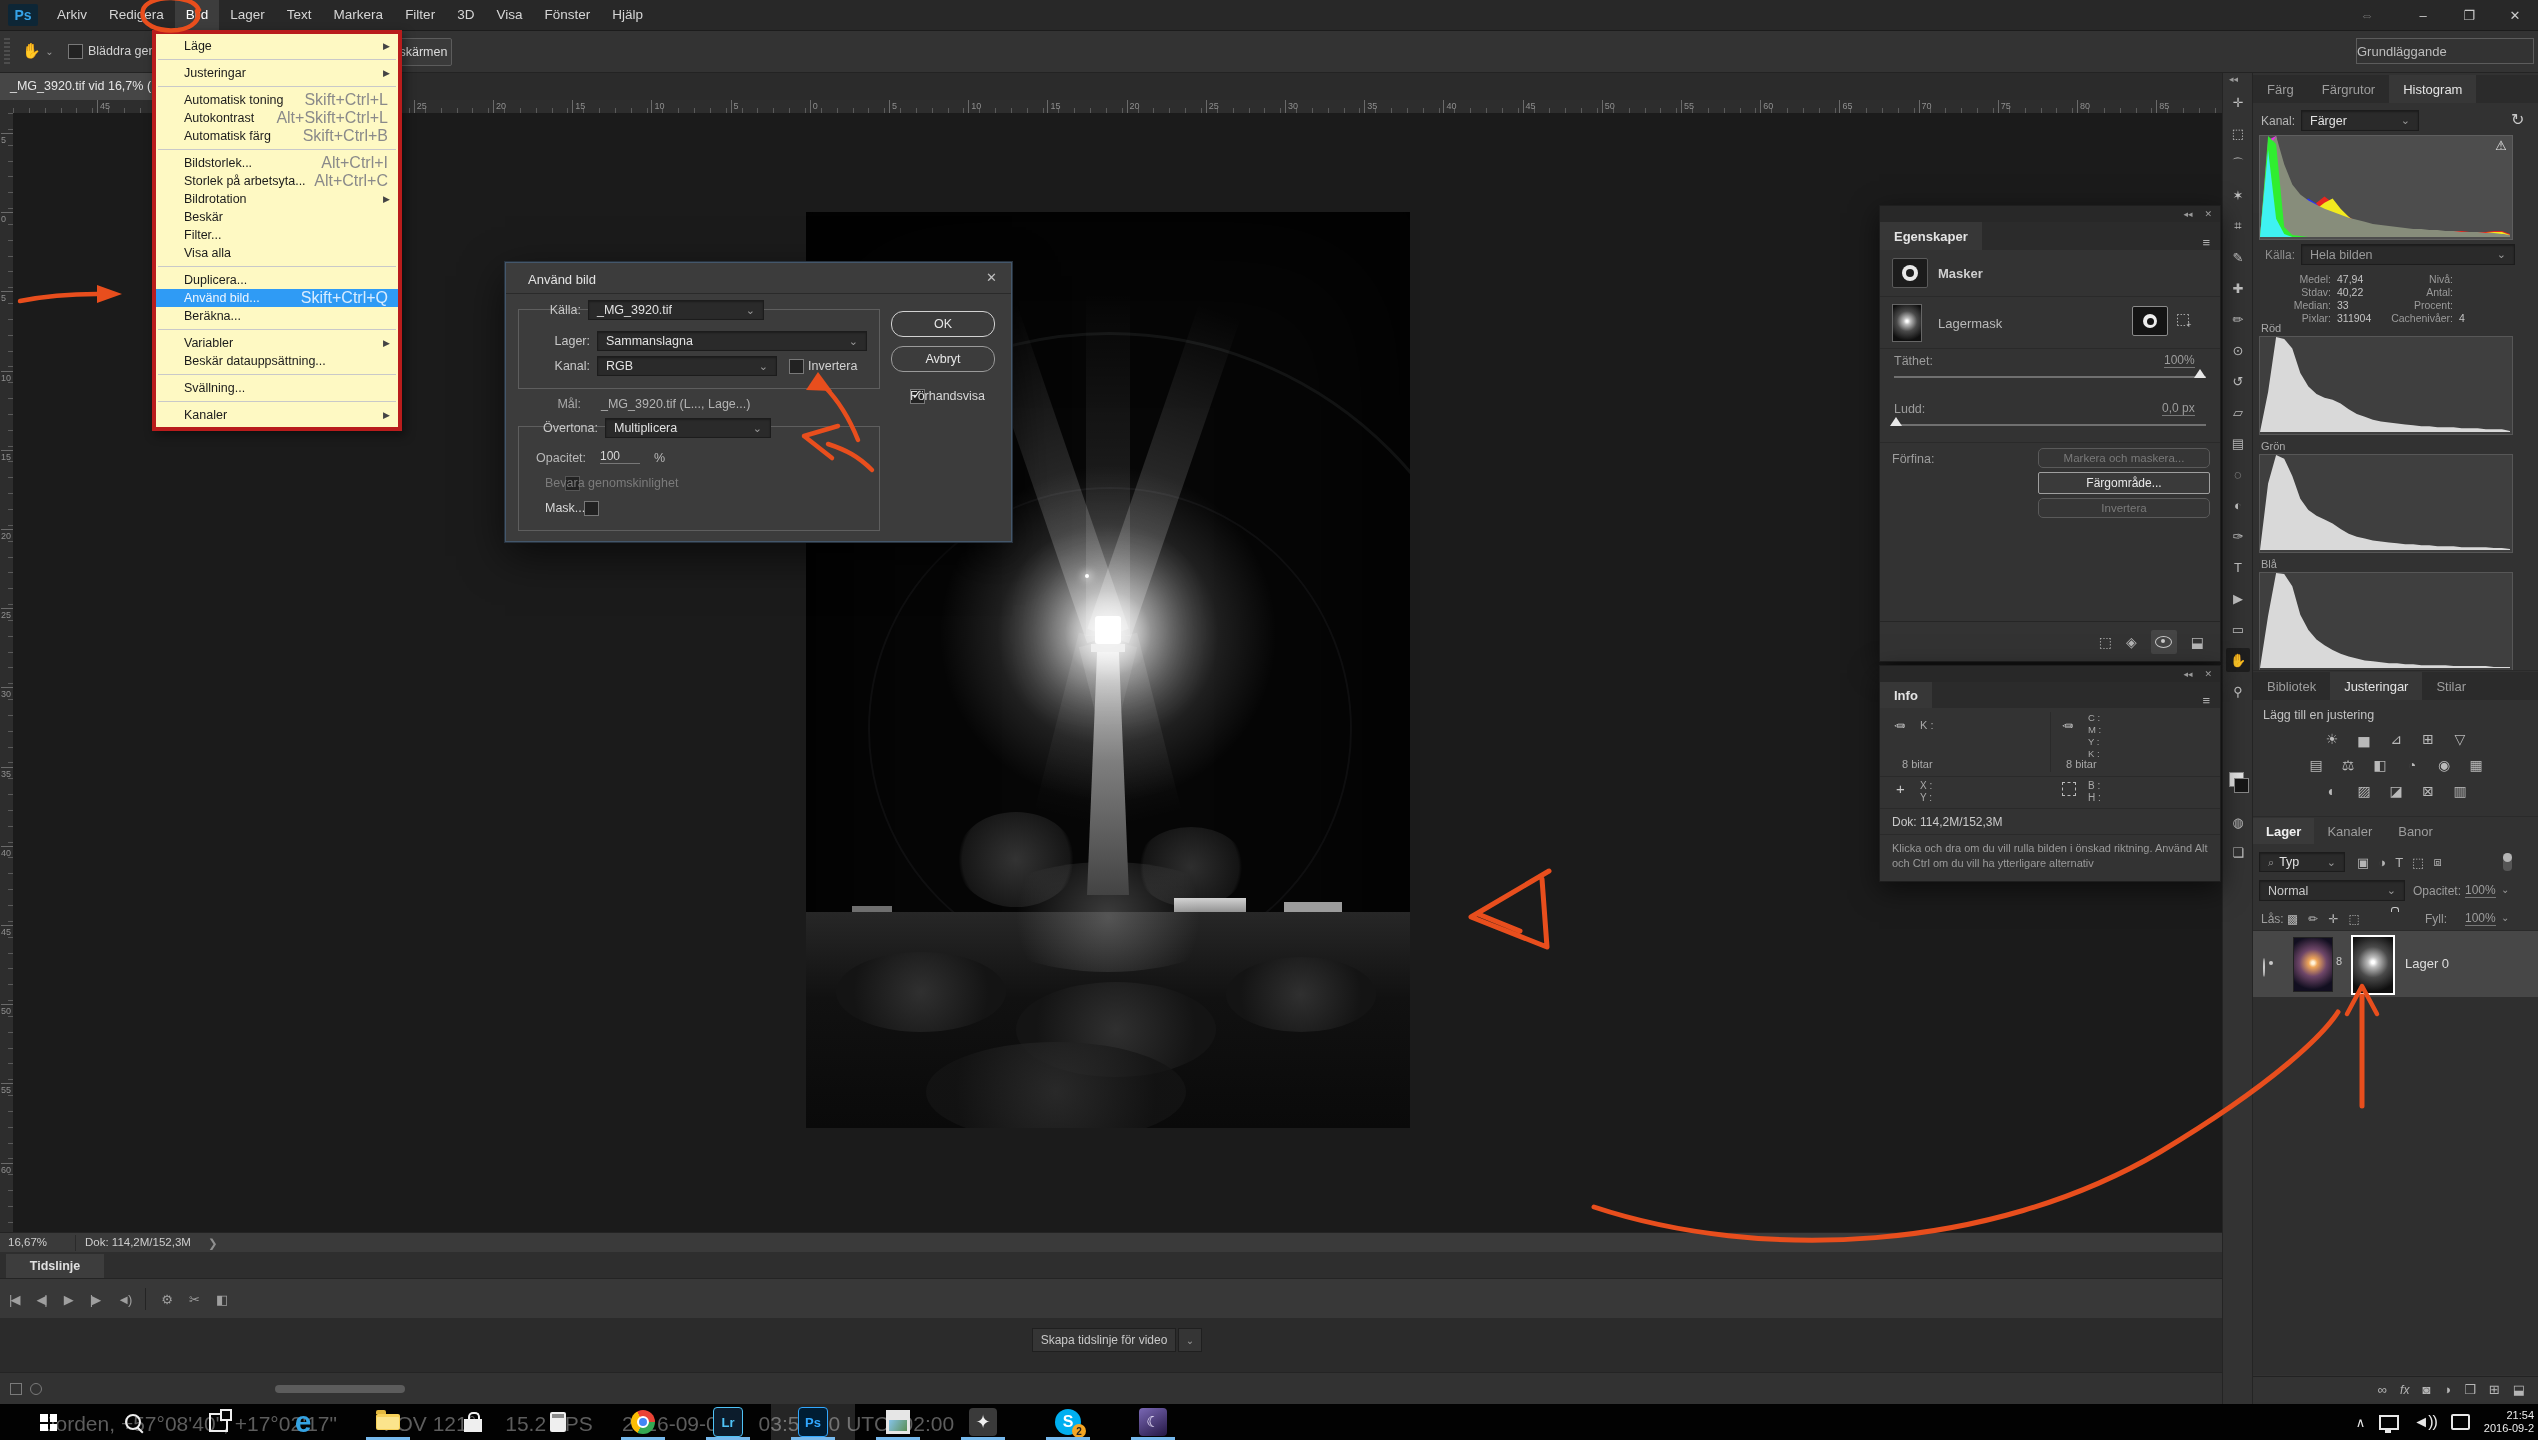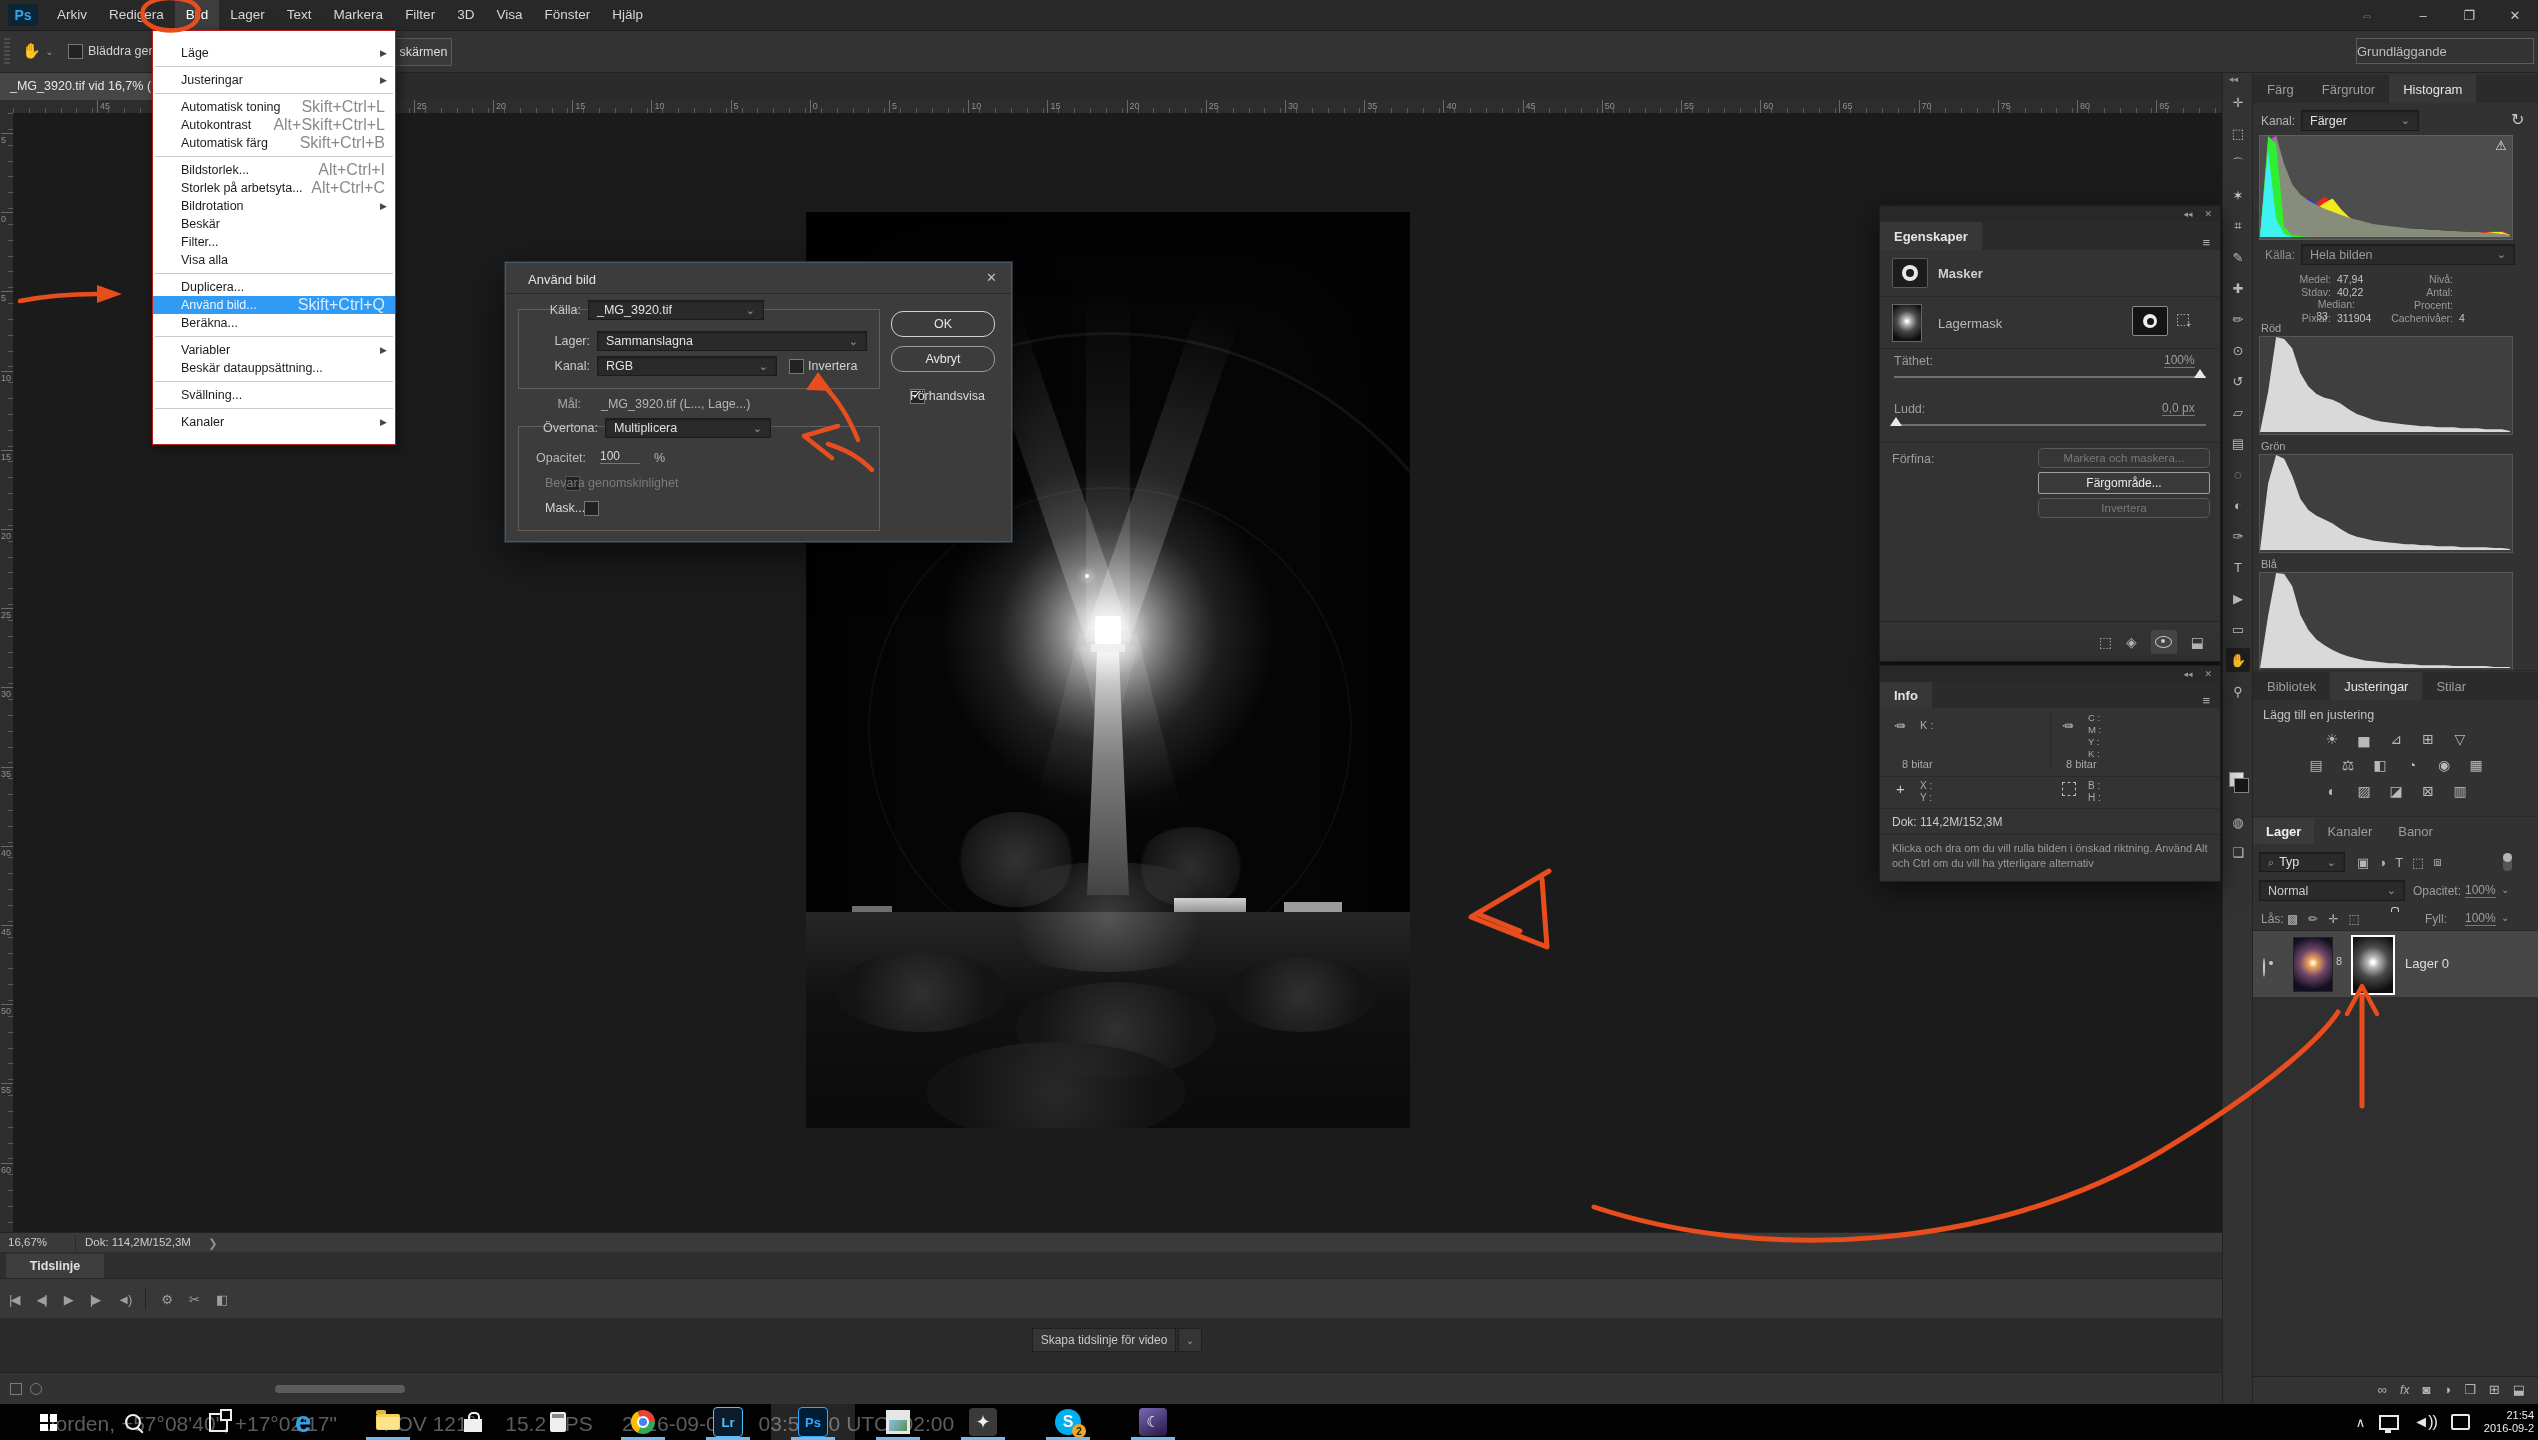--- a/index.html
+++ b/index.html
@@ -72,21 +72,21 @@
   .eye{width:15px;height:10px;border:1.5px solid #c9c9c9;border-radius:50%;position:relative}
   .eye::after{content:"";position:absolute;left:4.5px;top:2px;width:4px;height:4px;border-radius:50%;background:#c9c9c9}
   .thumb-bw{background:radial-gradient(circle at 50% 45%,#fff 4%,#bdbdbd 14%,#4a4a4a 42%,#0f0f0f 80%)}
   .thumb-color{background:radial-gradient(circle at 50% 47%,#fff3da 4%,#efa659 13%,#6e4668 40%,#120f20 78%)}
   
   #dialog{left:505px;top:262px;width:505px;height:278px;background:#3c3c3c;border:1px solid #44576b;box-shadow:0 0 0 1px #27313c,0 14px 40px rgba(0,0,0,.6);z-index:20}
   #dialog .lbl{font-size:12.5px;color:#c9c9c9;text-align:right}
   #dialog .grp{border:1px solid #5e5e5e}
   .pill{border-radius:12px;background:#3c3c3c;font-size:12.5px;color:#e6e6e6;display:flex;align-items:center;justify-content:center}
   
-  #bildmenu{left:152px;top:30px;width:242px;background:#ffffff;border:1px solid #b91c1c;box-shadow:3px 4px 10px rgba(0,0,0,.45);padding:13px 0;z-index:35}
+  #bildmenu{left:152px;top:30px;width:242px;background:#fef9c3;border:4px solid #b91c1c;box-shadow:3px 4px 10px rgba(0,0,0,.45);padding:3px 0;z-index:35}
   .pmi{height:18px;display:flex;align-items:center;padding:0 10px 0 28px;font-size:12.5px;color:#1b1b1b;position:relative}
   .pmi .sc{margin-left:auto;color:#8a8a8a;font-size:16px}
   .pmi .sub{position:absolute;right:8px;color:#444;font-size:9px}
   .pmi.hl{background:#2f9bf5;color:#eef6ff}
   .pmi.hl .sc{color:#d8ecff}
   .pdiv{border-top:1px solid #c9c9c9;margin:4px 2px}
   
   #toolstrip{left:2222px;top:72px;width:30px;height:1332px;background:#333;border-left:1px solid #242424;z-index:4}
   .tool{position:absolute;left:3px;width:24px;height:24px;display:flex;align-items:center;justify-content:center;color:#c4c4c4;font-size:13px;border-radius:2px}
   .tool.on{background:#1f1f1f;color:#fff}
@@ -421,21 +421,21 @@
   </div>
   <div id="stats-left" class="sect" style="top:200px;left:6px;width:120px">
       <div class="flex" style="height: 13px;">
         <span class="statlbl" style="width: 72px;">Medel:</span>
         <span class="statval" style="margin-left: 6px;">47,94</span>
       </div>
       <div class="flex" style="height: 13px;">
         <span class="statlbl" style="width: 72px;">Stdav:</span>
         <span class="statval" style="margin-left: 6px;">40,22</span>
       </div>
-      <div class="flex" style="height: 13px; flex-direction: column;">
+      <div class="flex" style="height: 13px;">
         <span class="statlbl" style="width: 72px;">Median:</span>
         <span class="statval" style="margin-left: 6px;">33</span>
       </div>
       <div class="flex" style="height: 13px;">
         <span class="statlbl" style="width: 72px;">Pixlar:</span>
         <span class="statval" style="margin-left: 6px;">311904</span>
       </div>
     </div>
   <div id="stats-right" class="sect" style="top:200px;left:128px;width:150px">
       <div class="flex" style="height: 13px;">

